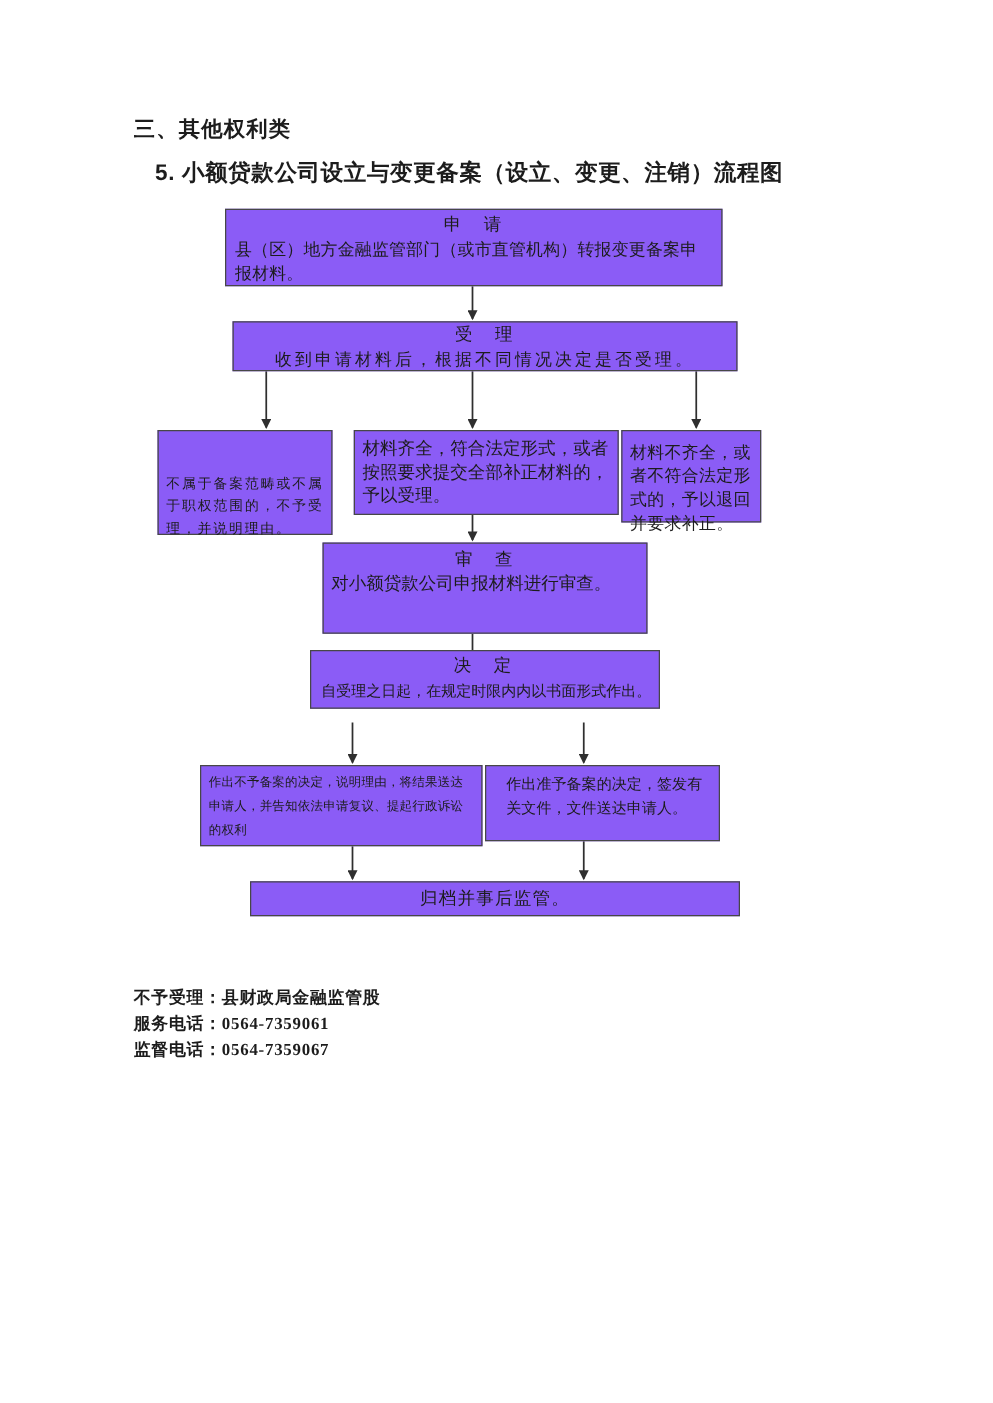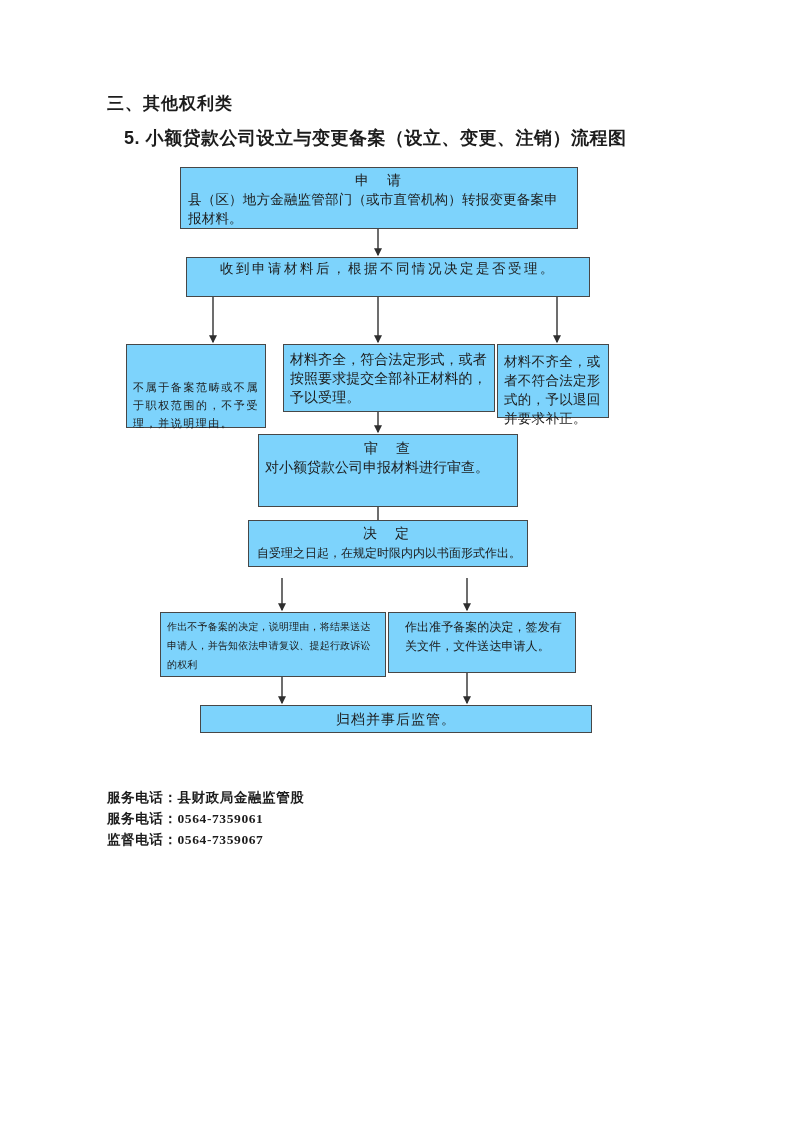--- a/index.html
+++ b/index.html
@@ -17,21 +17,21 @@
     font-weight: bold;
     white-space: nowrap;
   }
   #section-heading { left: 107px; top: 92px; font-size: 17px; letter-spacing: 1px; }
   #page-title      { left: 124px; top: 126px; font-size: 18px; letter-spacing: 0.5px; }
 
   .node {
     position: absolute;
     box-sizing: border-box;
     border: 1.5px solid #474747;
-    background: #7dd3fc;
+    background: #8b5cf6;
   }
   .node-title {
     text-align: center;
     font-size: 14px;
     line-height: 19px;
     letter-spacing: 2px;
   }
   .node-body { font-size: 14px; line-height: 19px; }
 
   
@@ -106,20 +106,21 @@
   <line x1="282" y1="677" x2="282" y2="703" marker-end="url(#arw)"></line>
   <line x1="467" y1="673" x2="467" y2="703" marker-end="url(#arw)"></line>
 </svg>
 
 <div class="node" id="n-apply">
   <div class="node-title">申　请</div>
   <div class="node-body">县（区）地方金融监管部门（或市直管机构）转报变更备案申报材料。</div>
 </div>
 
 <div class="node" id="n-accept">
+  <div class="node-title">受　理</div>
   <div class="node-body">收到申请材料后，根据不同情况决定是否受理。</div>
 </div>
 
 <div class="node" id="n-scope">
   <div class="node-body">不属于备案范畴或不属于职权范围的，不予受理，并说明理由。</div>
 </div>
 
 <div class="node" id="n-complete">
   <div class="node-body">材料齐全，符合法定形式，或者按照要求提交全部补正材料的，予以受理。</div>
 </div>
@@ -144,16 +145,16 @@
 
 <div class="node" id="n-approve">
   <div class="node-body">作出准予备案的决定，签发有关文件，文件送达申请人。</div>
 </div>
 
 <div class="node" id="n-archive">
   <div class="node-body">归档并事后监管。</div>
 </div>
 
 <div class="footer-block">
-  <div>服务电话：县财政局金融监管股</div>
+  <div>不予受理：县财政局金融监管股</div>
   <div>服务电话：0564-7359061</div>
   <div>监督电话：0564-7359067</div>
 </div>
 
 </body></html>

